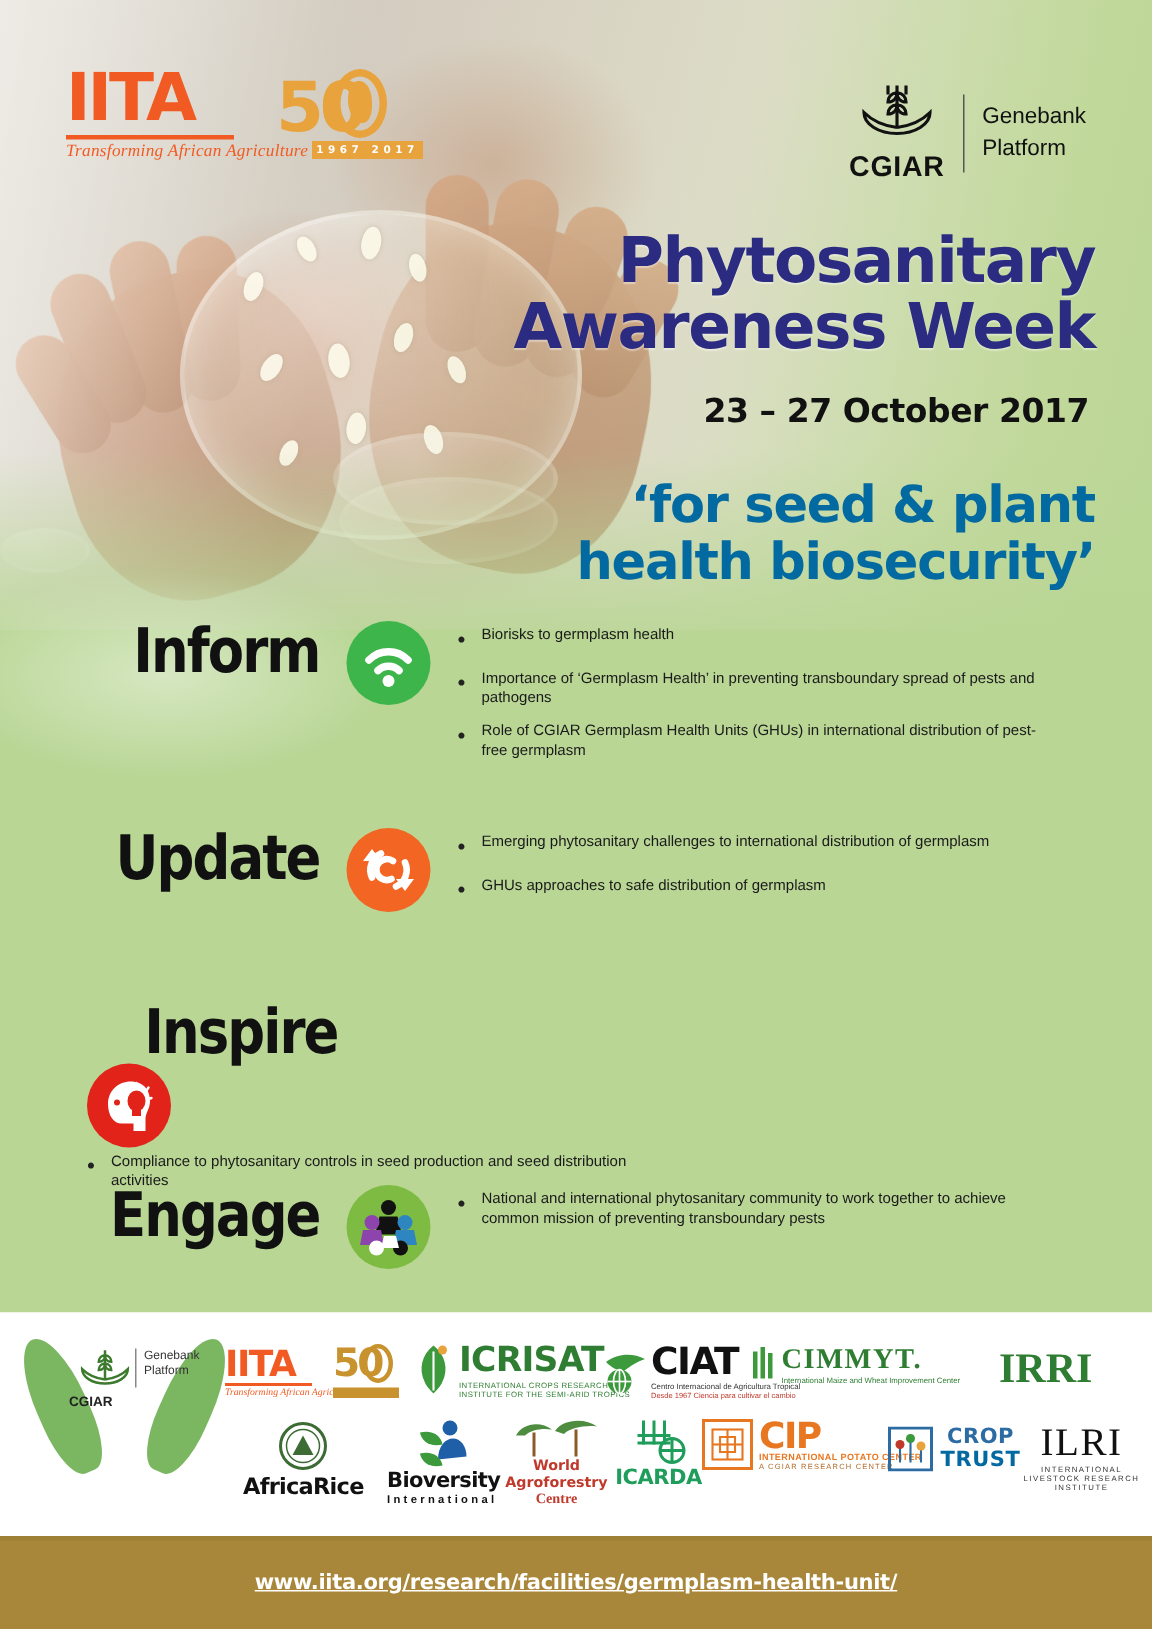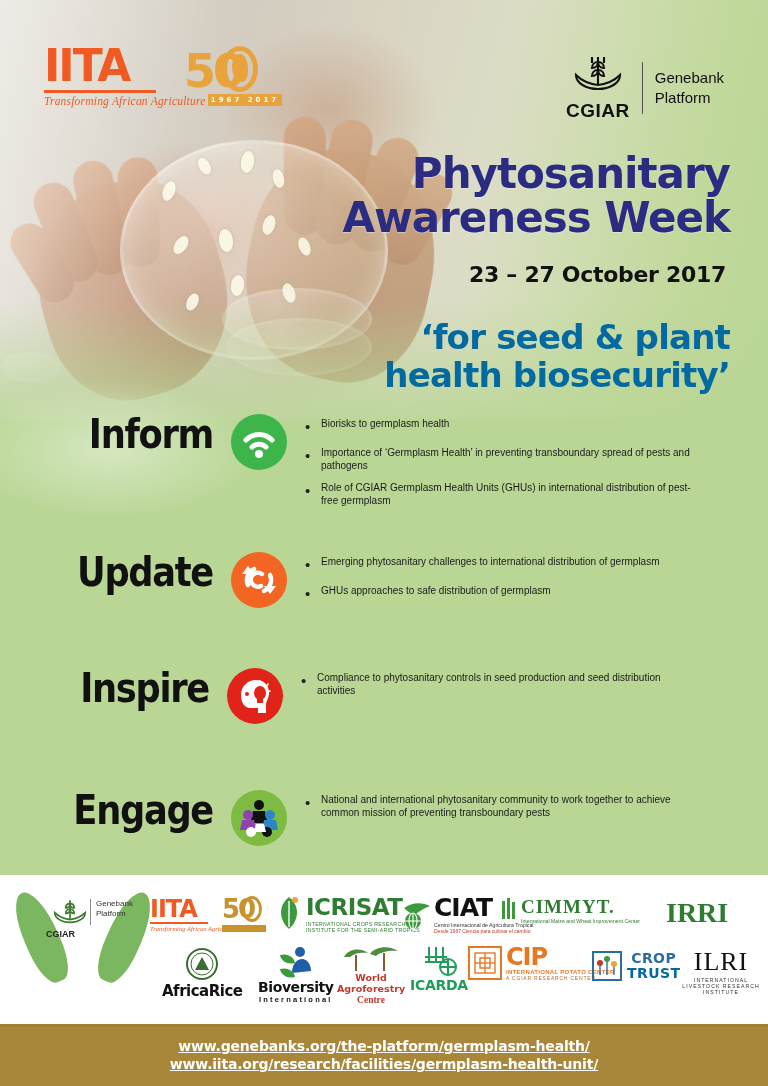--- a/index.html
+++ b/index.html
@@ -317,21 +317,21 @@
         <span class="dot">•</span>
         <span class="txt">Emerging phytosanitary challenges to international distribution of germplasm</span>
       </div>
       <div class="bullet">
         <span class="dot">•</span>
         <span class="txt">GHUs approaches to safe distribution of germplasm</span>
       </div>
     </div>
   </div>
 
-  <div class="section" style="left:24px; top:668px;">
+  <div class="section" style="left:40px; top:668px;flex-direction:column;">
     <div class="sec-label">Inspire</div>
     <div class="sec-icon red">
       <svg width="56" height="56" viewBox="0 0 56 56">
         <path d="M14 27 c0 -9 7 -15 15 -15 c9 0 13 6 13 13 c0 5 -3 8 -3 12 l0 8 l-8 0 l0 -5 l-8 0 c-5 0 -9 -5 -9 -13z" fill="#fff"></path>
         <circle cx="20" cy="26" r="2" fill="#E2231A"></circle>
         <ellipse cx="33" cy="25" rx="6" ry="7" fill="#E2231A"></ellipse>
         <rect x="30" y="31" width="6" height="4" fill="#E2231A"></rect>
         <g stroke="#fff" stroke-width="1.6" stroke-linecap="round">
           <path d="M33 13 v4"></path>
             <path d="M25 16 l2 3"></path>
@@ -457,21 +457,21 @@
 
     <div style="position:absolute; left:162px; top:72px; text-align:center;">
       <svg width="40" height="34" viewBox="0 0 40 34" style="display:block;margin:0 auto;">
         <circle cx="20" cy="17" r="15" fill="none" stroke="#3C6B34" stroke-width="2"></circle>
         <circle cx="20" cy="17" r="11" fill="none" stroke="#3C6B34" stroke-width="1"></circle>
         <path d="M13 23 l7 -13 l7 13 z" fill="#3C6B34"></path>
       </svg>
       <div style="font-family:'DejaVu Sans',sans-serif;font-weight:bold;font-size:15px;color:#111;letter-spacing:-.5px;margin-top:1px;">AfricaRice</div>
     </div>
 
-    <div style="position:absolute; left:258px; top:70px; text-align:center;">
+    <div style="position:absolute; left:258px; top:70px; text-align:left;">
       <svg width="44" height="34" viewBox="0 0 44 34" style="display:block;margin:0 auto;">
         <circle cx="26" cy="7" r="5" fill="#1F5FA8"></circle>
         <path d="M18 28 c0 -9 5 -14 10 -14 c5 0 9 5 9 12 z" fill="#1F5FA8"></path>
         <path d="M6 10 c8 -2 14 2 15 8 c-8 2 -14 -2 -15 -8z" fill="#3C9A3C"></path>
         <path d="M6 24 c8 -2 14 2 15 8 c-8 2 -14 -2 -15 -8z" fill="#3C9A3C"></path>
       </svg>
       <div style="font-family:'DejaVu Sans',sans-serif;font-weight:bold;font-size:14px;color:#111;letter-spacing:-.4px;">Bioversity</div>
       <div style="font-size:7.5px;font-weight:bold;color:#111;letter-spacing:2.2px;">International</div>
     </div>
 
@@ -540,17 +540,16 @@
 
     <div style="position:absolute; left:674px; top:74px; text-align:center;">
       <div style="font-family:'Liberation Serif',serif;font-size:26px;color:#111;letter-spacing:1px;line-height:1;">ILRI</div>
       <div style="font-size:5.2px;color:#333;letter-spacing:1px;margin-top:2px;">INTERNATIONAL</div>
       <div style="font-size:5.2px;color:#333;letter-spacing:1px;">LIVESTOCK RESEARCH INSTITUTE</div>
     </div>
   </div>
 
   <div class="footer-bar">
     <div class="band-line"></div>
-    <span class="footer-link">www.genebanks.org/the-platform/germplasm-health/</span>
     <span class="footer-link">www.iita.org/research/facilities/germplasm-health-unit/</span>
   </div>
 
 </div>
 
 </body></html>

